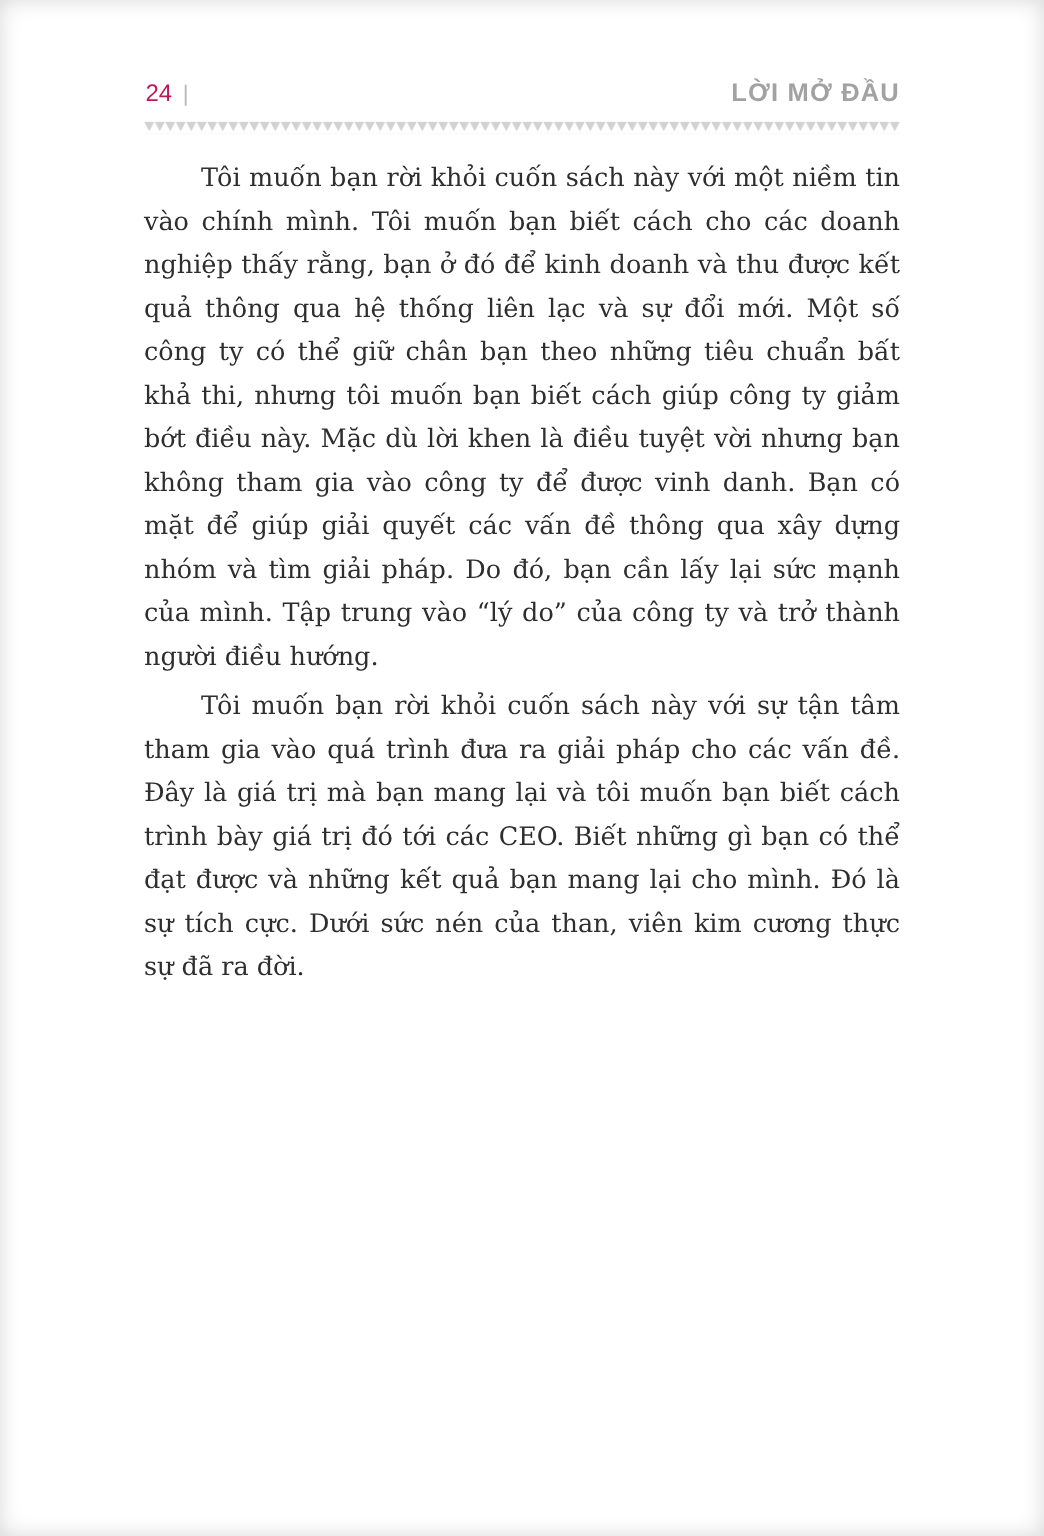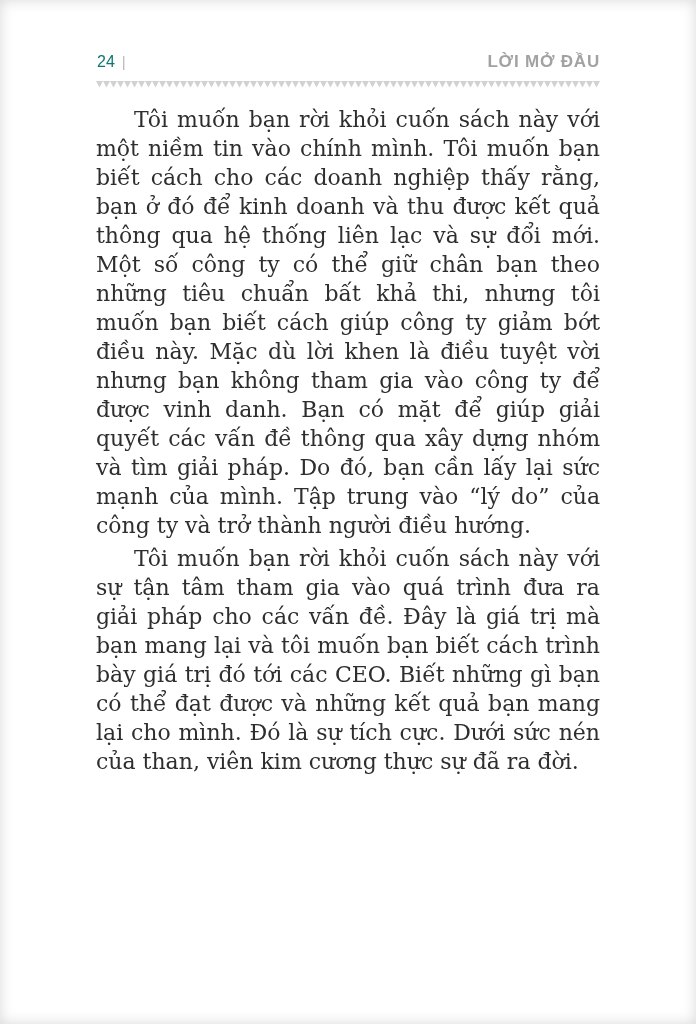--- a/index.html
+++ b/index.html
@@ -27,21 +27,21 @@
       align-items: baseline;
       justify-content: space-between;
       font-family: "Liberation Sans", sans-serif;
     }
     .pageno-group {
       display: inline-flex;
       align-items: baseline;
     }
     .pageno {
       font-size: 16px;
-      color: #0f766e;
+      color: #be185d;
     }
     .bar {
       margin-left: 7px;
       font-size: 15px;
       color: #b8b8b8;
     }
     .running {
       font-size: 17px;
       font-weight: 700;
       letter-spacing: 0.8px;
@@ -52,21 +52,21 @@
       top: 81px;
       left: 96px;
       display: block;
     }
     .body {
       position: absolute;
       top: 105px;
       left: 96px;
       width: 504px;
       color: #2e2e2e;
-      font-size: 22px;
+      font-size: 17px;
       line-height: 29px;
       text-align: justify;
     }
     .body p {
       margin: 0 0 4px 0;
       text-indent: 38px;
     }
   </style>
 </head>
 <body>

